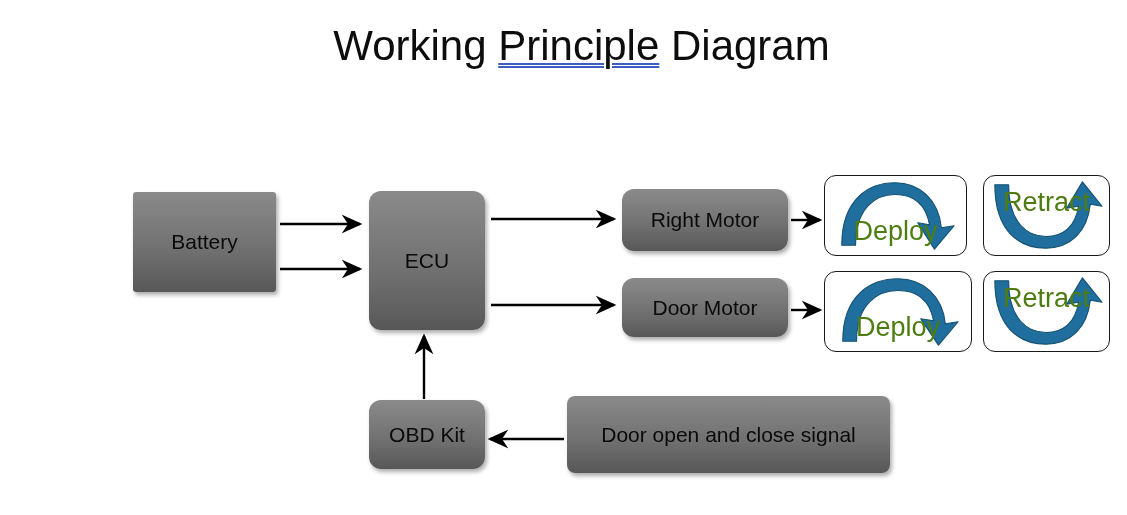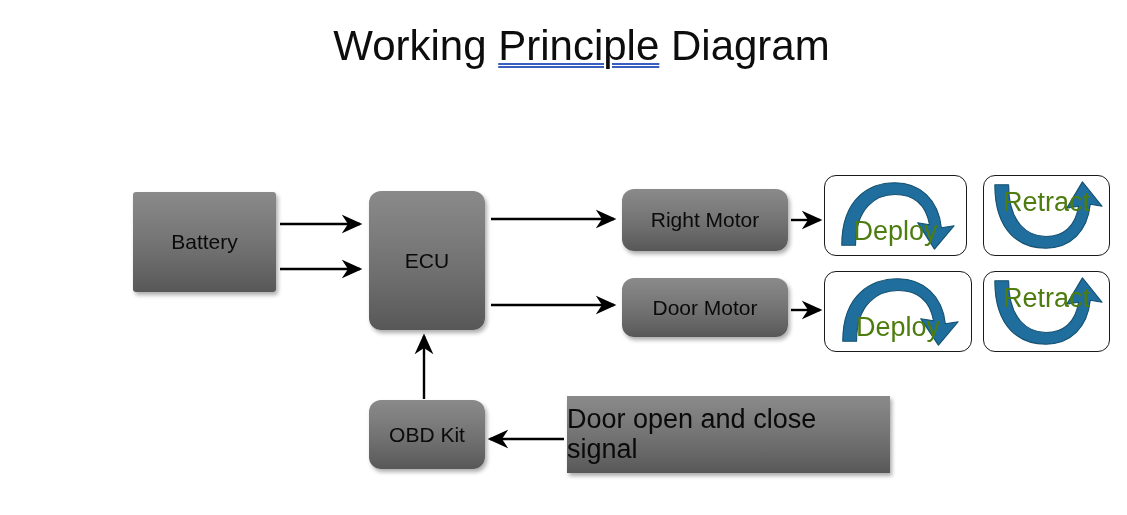--- a/index.html
+++ b/index.html
@@ -64,21 +64,21 @@
     text-align: left;
     box-shadow: 2px 3px 4px rgba(0,0,0,0.33);
   }
   .gbox span { display: block; line-height: 1.1; }
 
   #box-battery  { left: 115px; top: 192px; width: 143px; height: 100px; border-radius: 3px; }
   #box-ecu      { left: 351px; top: 191px; width: 116px; height: 139px; border-radius: 12px; }
   #box-right-motor { left: 604px; top: 189px; width: 166px; height: 62px; border-radius: 12px; font-size: 21px; }
   #box-left-motor  { left: 604px; top: 278px; width: 166px; height: 59px; border-radius: 12px; font-size: 21px; }
   #box-obd      { left: 351px; top: 400px; width: 116px; height: 69px; border-radius: 12px; }
-  #box-door     { left: 549px; top: 396px; width: 323px; height: 77px; border-radius: 0; font-size: 27px; }
+  #box-door     { left: 549px; top: 396px; width: 323px; height: 77px; border-radius: 8px; font-size: 21px; }
 
   
   .wcard {
     position: absolute;
     box-sizing: border-box;
     background: #ffffff;
     border: 1.5px solid #1a1a1a;
     border-radius: 12px;
     overflow: visible;
   }

